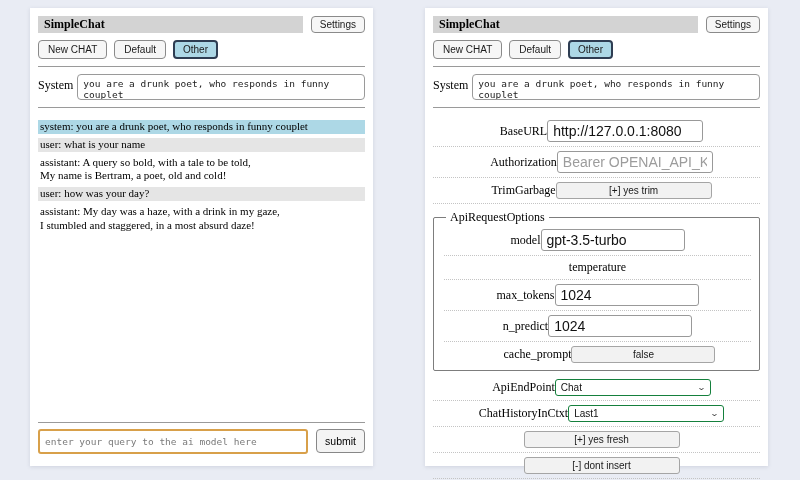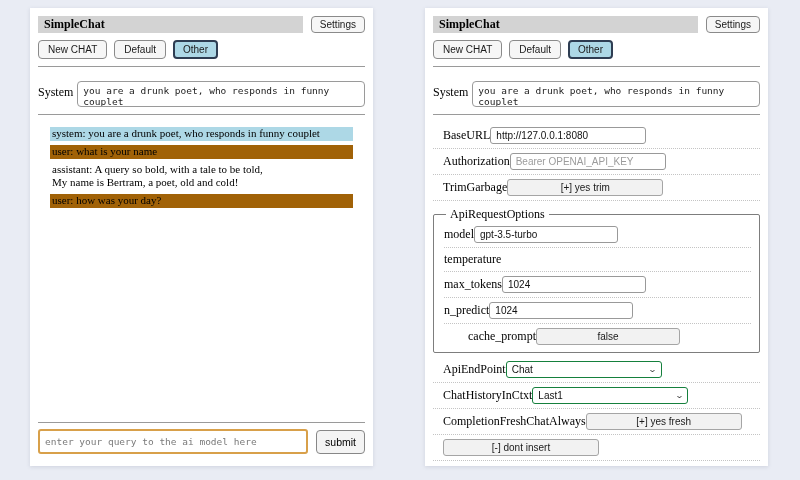--- a/index.html
+++ b/index.html
@@ -24,55 +24,55 @@
     font-family:"Liberation Sans", sans-serif; font-size:10px; color:#1a1a1a;
     background:#f6f6f6; border:1px solid #8a8a8a; border-radius:4px;
     padding:1px 8px; cursor:pointer; line-height:13px;text-align:right;
   }
   .toolbar { margin-top:7px; display:flex; gap:7px; }
   .toolbar .btn { padding:2px 9px; }
   .btn.active { background:#add8e6; border:2px solid #2e3d52; padding:1px 8px; }
 
   hr.sep { border:none; border-top:1px solid #9a9a9a; margin:7px 0 6px 0; }
 
-  .system-row { display:flex; gap:4px; margin:8px 0 0 0; }
+  .system-row { display:flex; gap:4px; margin:1px 0 0 0; }
   .system-row label { font-size:12px; padding-top:4px; }
   textarea.system {
     flex:1; height:26px; resize:none; overflow:hidden;
     font-family:"DejaVu Sans Mono", monospace; font-size:9.5px; color:#222;
     padding:3px 5px; border:1px solid #9a9a9a; border-radius:4px; background:#fff;
   }
 
   .chat-log { flex:1; overflow:hidden; font-size:11px; margin-top:2px; }
-  .msg { margin:4px 12px; padding:0 2px; line-height:1.25; white-space:pre-line; }
+  .msg { margin:4px 0; padding:0 2px; line-height:1.25; white-space:pre-line; }
   .msg.system { background:#add8e6; }
-  .msg.user   { background:#a16207; }
+  .msg.user   { background:#e5e5e5; }
 
   .footer { margin-top:auto; }
-  .query-row { display:flex; gap:8px; align-items:flex-end; margin:3px 0 4px 0; }
+  .query-row { display:flex; gap:8px; align-items:flex-start; margin:3px 0 4px 0; }
   input.query {
     flex:1; font-family:"DejaVu Sans Mono", monospace; font-size:9.5px; color:#444;
     padding:6px 6px; border:1px solid #999; border-radius:3px; background:#fff;
   }
   input.query::placeholder { color:#7a7a7a; }
   input.query.focused { border:2px solid #d8a04a; padding:5px 5px; }
   button.submit {
     font-family:"Liberation Sans", sans-serif; font-size:10.5px;
     background:#f4f4f4; border:1px solid #878787; border-radius:4px;
     padding:5px 8px; cursor:pointer;
   }
 
   .settings { font-size:12px; margin-top:2px; }
   .srow {
-    display:flex; align-items:center; justify-content:flex-start;
+    display:flex; align-items:center; justify-content:center;
     padding:4px 0 4px 10px; border-bottom:1px dotted #c4c4c4; min-height:21px;
   }
   .ctl { width:156px; }
   input.ctl {
-    font-family:"Liberation Sans", sans-serif; font-size:10px; color:#111;
+    font-family:"Liberation Sans", sans-serif; font-size:14px; color:#111;
     padding:2px 5px; border:1px solid #999; border-radius:3px; background:#fff;
   }
   input.ctl::placeholder { color:#9c9c9c; }
   button.ctl {
     font-family:"Liberation Sans", sans-serif; font-size:10px; color:#1a1a1a;
     padding:2px 4px; background:#f2f2f2; border:1px solid #a5a5a5;
     border-radius:3px; cursor:pointer; text-align:center;
   }
   .selectbox {
     font-family:"Liberation Sans", sans-serif; font-size:10px; color:#111;
@@ -116,20 +116,22 @@
     </div>
 
     <hr class="sep">
 
     <div class="chat-log">
       <p class="msg system">system: you are a drunk poet, who responds in funny couplet</p>
       <p class="msg user">user: what is your name</p>
       <p class="msg assistant">assistant: A query so bold, with a tale to be told,
 My name is Bertram, a poet, old and cold!</p>
       <p class="msg user">user: how was your day?</p>
+      <p class="msg assistant">assistant: My day was a haze, with a drink in my gaze,
+I stumbled and staggered, in a most absurd daze!</p>
     </div>
 
     <div class="footer">
       <hr class="sep">
       <div class="query-row">
         <input class="query focused" spellcheck="false" placeholder="enter your query to the ai model here" style="">
         <button class="submit">submit</button>
       </div>
     </div>
   </section>
@@ -211,21 +213,20 @@
 
       <div class="srow">
         <span>ChatHistoryInCtxt</span>
         <div class="selectbox ctl">
           <span>Last1</span>
           <span class="chev">⌄</span>
         </div>
       </div>
 
       <div class="srow">
-        <span>CompletionFreshChatAlways</span>
         <button class="ctl">[+] yes fresh</button>
       </div>
 
       <div class="srow">
         <button class="ctl">[-] dont insert</button>
       </div>
 
     </div>
 
   </section>

